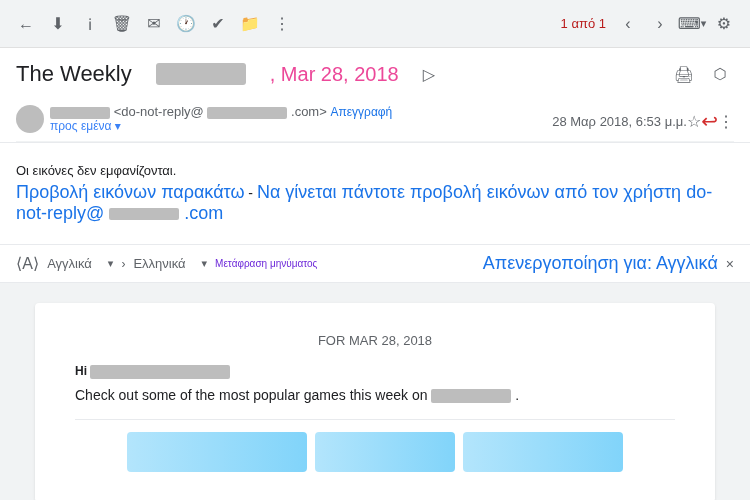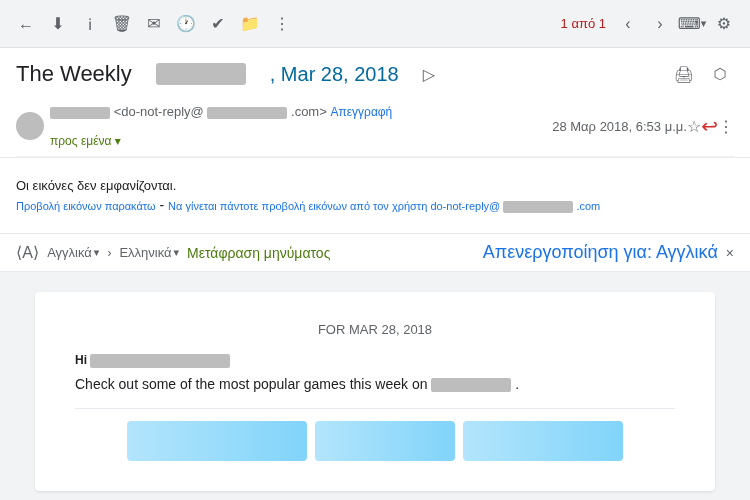--- a/index.html
+++ b/index.html
@@ -24,62 +24,62 @@
     .subject-row {
       display: flex; align-items: center; justify-content: space-between; margin-bottom: 8px;
     }
     .subject-title {
       font-size: 22px; font-weight: 400; color: #202124; display: flex; align-items: center; gap: 24px;
     }
     .subject-title .blurred {
       display: inline-block; background: #bdbdbd; border-radius: 3px; color: transparent;
       width: 90px; height: 22px; vertical-align: middle;
     }
-    .subject-title .date-text { font-size: 20px; color: #0369a1; }
+    .subject-title .date-text { font-size: 20px; color: #ec4899; }
     .subject-right { display: flex; gap: 8px; }
 
     
     .sender-row {
-      display: flex; align-items: center; justify-content: space-between;
+      display: flex; align-items: flex-end; justify-content: space-between;
       padding: 8px 0; border-bottom: 1px solid #f1f3f4;
     }
     .sender-left { display: flex; align-items: center; gap: 6px; }
     .avatar-blur { width: 28px; height: 28px; border-radius: 50%; background: #bdbdbd; }
     .sender-info { font-size: 13px; color: #5f6368; }
     .sender-info .sender-name-blur {
       display: inline-block; background: #bdbdbd; border-radius: 2px; width: 60px; height: 12px; vertical-align: middle;
     }
     .sender-info .email-blur {
       display: inline-block; background: #bdbdbd; border-radius: 2px; width: 80px; height: 12px; vertical-align: middle;
     }
     .unsubscribe-link { color: #1a73e8; cursor: pointer; font-size: 12px; }
-    .to-me { font-size: 12px; color: #4d7c0f; cursor: pointer; margin-top: 15px; }
+    .to-me { font-size: 12px; color: #3b82f6; cursor: pointer; }
     .sender-right { display: flex; align-items: center; color: #5f6368; font-size: 13px; }
     .sender-right .action-icon { font-size: 16px; cursor: pointer; color: #5f6368; }
     .reply-icon-red { color: #d32f2f; font-size: 20px; cursor: pointer; position: relative; }
 
     
     .images-notice {
       background: #fff; padding: 20px 16px; border-top: 1px solid #e8eaed;
     }
     .images-notice .notice-text { font-size: 13px; color: #202124; font-weight: 500; margin-bottom: 4px; }
-    .images-notice .notice-link { color: #1a73e8; font-size: 11px; cursor: pointer; }
+    .images-notice .notice-link { color: #1a73e8; font-size: 18px; cursor: pointer; }
     .images-notice .notice-link span { color: #1a73e8; }
 
     
     .translation-bar {
       background: #fff; padding: 8px 16px; display: flex; align-items: center; gap: 8px;
       border-top: 1px solid #e8eaed; border-bottom: 1px solid #e8eaed;
     }
     .translate-icon { font-size: 16px; color: #5f6368; }
     .lang-btn {
-      display: flex; align-items: center; gap: 2px; font-size: 13px; color: #5f6368; cursor: pointer;
+      display: flex; align-items: center; gap: 16px; font-size: 13px; color: #5f6368; cursor: pointer;
     }
     .lang-arrow { font-size: 12px; color: #5f6368; }
-    .translate-link { color: #4d7c0f; font-size: 14px; cursor: pointer; }
+    .translate-link { color: #6d28d9; font-size: 10px; cursor: pointer; }
     .deactivate-link { color: #1a73e8; font-size: 18px; cursor: pointer; margin-left: auto; }
     .close-x { font-size: 14px; color: #5f6368; cursor: pointer; }
 
     
     .email-body {
       background: #f1f3f4; padding: 20px 16px;
     }
     .email-content {
       background: #fff; border-radius: 4px; padding: 30px 40px; max-width: 680px; margin: 0 auto;
       box-shadow: 0 1px 3px rgba(0,0,0,0.1);

